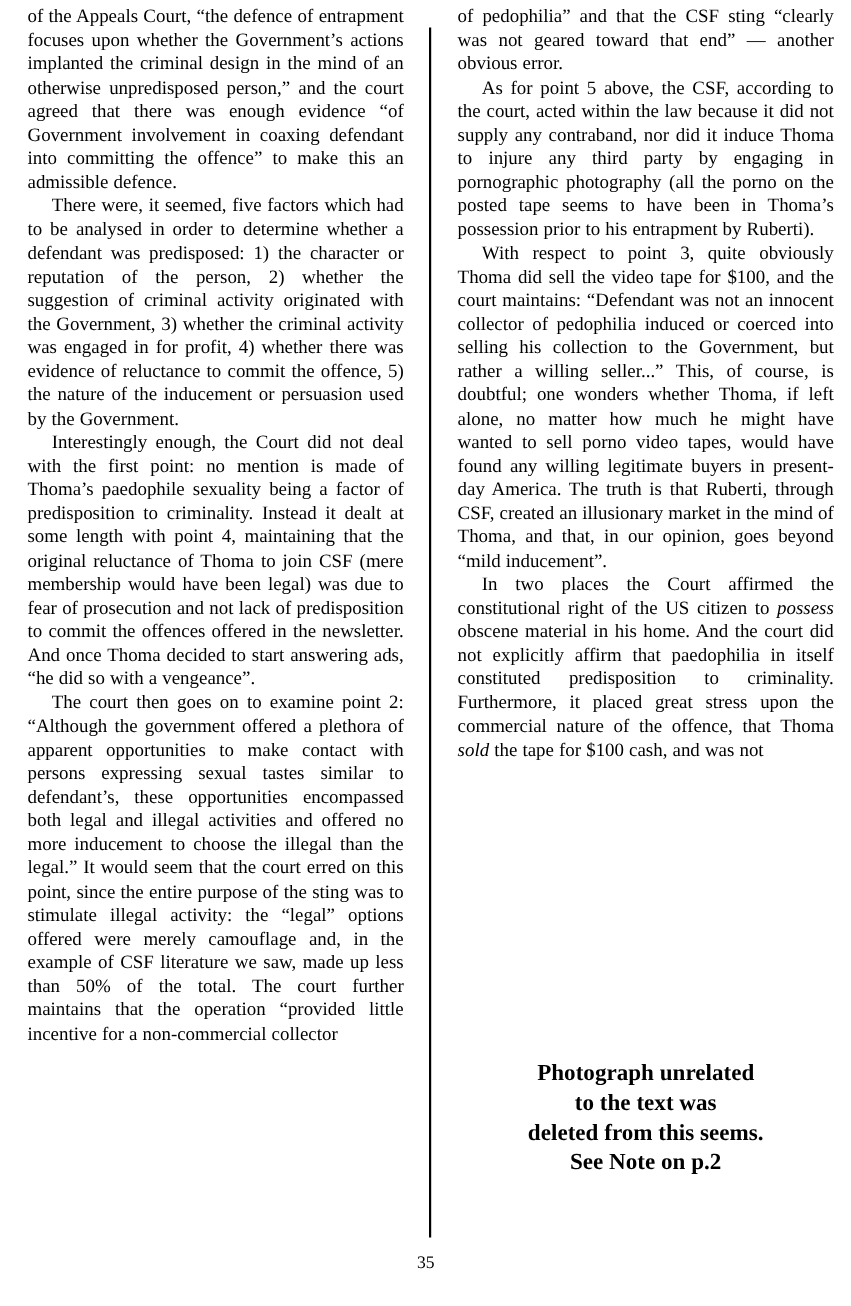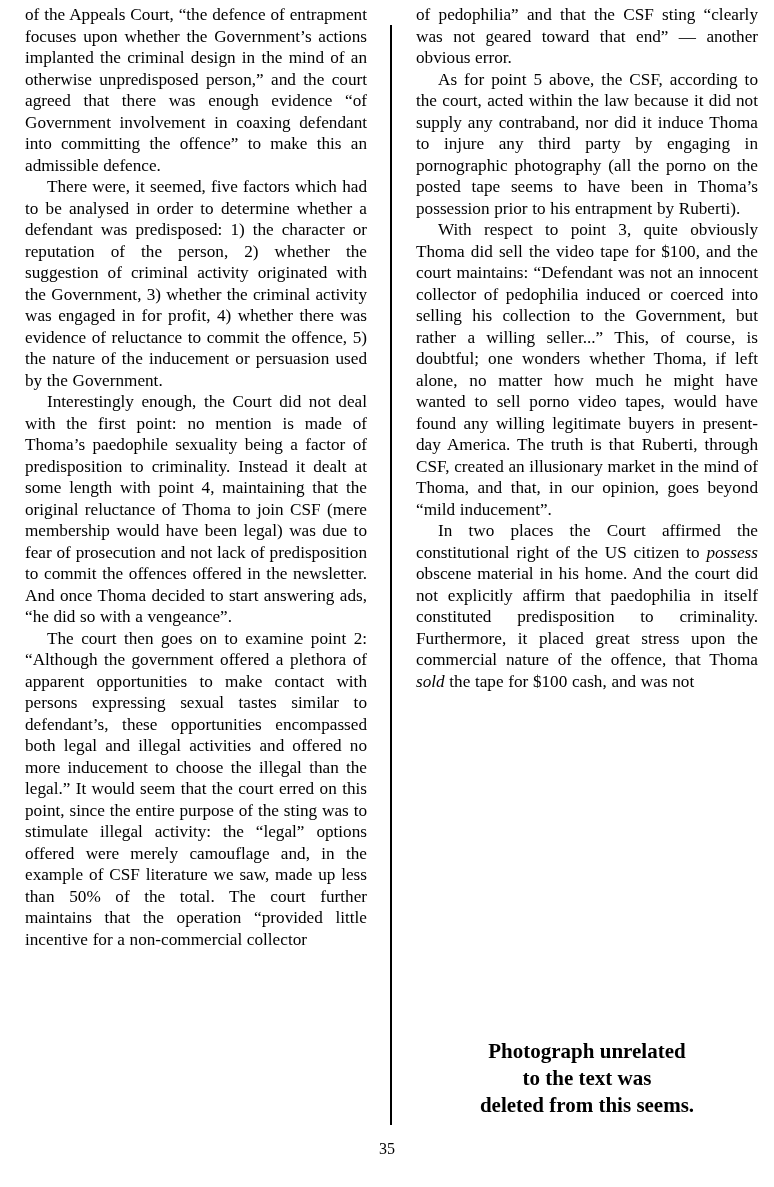--- a/index.html
+++ b/index.html
@@ -55,21 +55,21 @@
     top: 25px;
     width: 2px;
     height: 1100px;
     background: #000000;
   }
 
   
   .photo-note {
     position: absolute;
     left: 416px;
-    top: 1038px;
+    top: 962px;
     width: 342px;
     text-align: center;
     font-family: "Liberation Serif", "DejaVu Serif", serif;
     font-weight: bold;
     font-size: 21px;
     line-height: 27px;
     color: #000000;
   }
   .photo-note div { white-space: nowrap; }
 
@@ -103,17 +103,18 @@
     <p class="noindent">of pedophilia” and that the CSF sting “clearly was not geared toward that end” — another obvious error.</p>
     <p>As for point 5 above, the CSF, according to the court, acted within the law because it did not supply any contraband, nor did it induce Thoma to injure any third party by engaging in pornographic photography (all the porno on the posted tape seems to have been in Thoma’s possession prior to his entrapment by Ruberti).</p>
     <p>With respect to point 3, quite obviously Thoma did sell the video tape for $100, and the court maintains: “Defendant was not an innocent collector of pedophilia induced or coerced into selling his collection to the Government, but rather a willing seller...” This, of course, is doubtful; one wonders whether Thoma, if left alone, no matter how much he might have wanted to sell porno video tapes, would have found any willing legitimate buyers in present-day America. The truth is that Ruberti, through CSF, created an illusionary market in the mind of Thoma, and that, in our opinion, goes beyond “mild inducement”.</p>
     <p>In two places the Court affirmed the constitutional right of the US citizen to <i>possess</i> obscene material in his home. And the court did not explicitly affirm that paedophilia in itself constituted predisposition to criminality. Furthermore, it placed great stress upon the commercial nature of the offence, that Thoma <i>sold</i> the tape for $100 cash, and was not</p>
   </div>
 
   <div class="photo-note">
     <div>Photograph unrelated</div>
     <div>to the text was</div>
     <div>deleted from this seems.</div>
+    <div>See Note on p.2</div>
   </div>
 
   <div class="folio">35</div>
 
 </div>
 
 </body></html>

